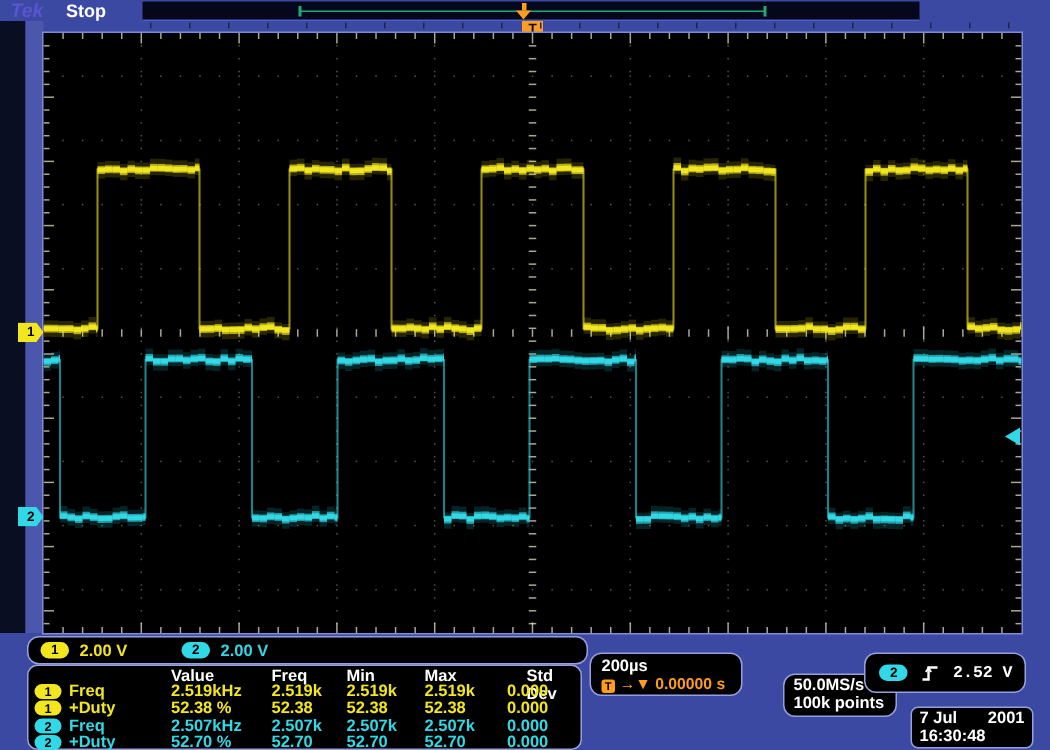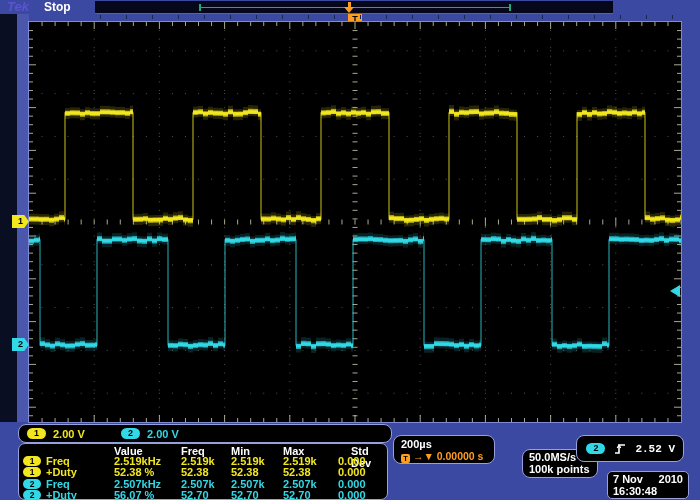--- a/index.html
+++ b/index.html
@@ -2004,21 +2004,21 @@
         <span class="mcell ctx" style="left: 27px;">Freq</span>
         <span class="mcell ctx" style="left: 95px;">2.507kHz</span>
         <span class="mcell ctx" style="left: 162px;">2.507k</span>
         <span class="mcell ctx" style="left: 212px;">2.507k</span>
         <span class="mcell ctx" style="left: 264px;">2.507k</span>
         <span class="mcell ctx" style="left: 319px;">0.000</span>
       </div>
       <div class="mrow" style="top: 45.9px;">
         <span class="badge sm cbg">2</span>
         <span class="mcell ctx" style="left: 27px;">+Duty</span>
-        <span class="mcell ctx" style="left: 95px;">56.07 %</span>
+        <span class="mcell ctx" style="left: 95px;">52.70 %</span>
         <span class="mcell ctx" style="left: 162px;">52.70</span>
         <span class="mcell ctx" style="left: 212px;">52.70</span>
         <span class="mcell ctx" style="left: 264px;">52.70</span>
         <span class="mcell ctx" style="left: 319px;">0.000</span>
       </div>
     </div>
 
   <div class="abs box" id="horiz-box">
     <span class="l1">200µs</span>
     <span class="l2"><span id="t-icon">T</span> <span>→▼</span> <span>0.00000 s</span></span>
@@ -2033,22 +2033,22 @@
     <span class="badge cbg">2</span>
     <svg width="12" height="14" viewBox="0 0 12 14">
       <polyline points="1,11 5,11 5,3 11,3" fill="none" stroke="#ffffff" stroke-width="1.6"></polyline>
       <polyline points="3.2,6 5,3.2 6.8,6" fill="none" stroke="#ffffff" stroke-width="1.2"></polyline>
     </svg>
     <span class="lvl">2.52 V</span>
   </div>
 
   <div class="abs box" id="date-box">
     <span class="l1">
-        <span>7 Nov</span>
-        <span>2010</span>
+        <span>7 Jul</span>
+        <span>2001</span>
       </span>
     <span class="l2">16:30:48</span>
   </div>
 
 <div class="abs bar-tick" style="left: 100px;"></div>
     <div class="abs bar-tick" style="left: 126px;"></div>
     <div class="abs bar-tick" style="left: 152px;"></div>
     <div class="abs bar-tick" style="left: 178px;"></div>
     <div class="abs bar-tick" style="left: 204px;"></div>
     <div class="abs bar-tick" style="left: 230px;"></div>

